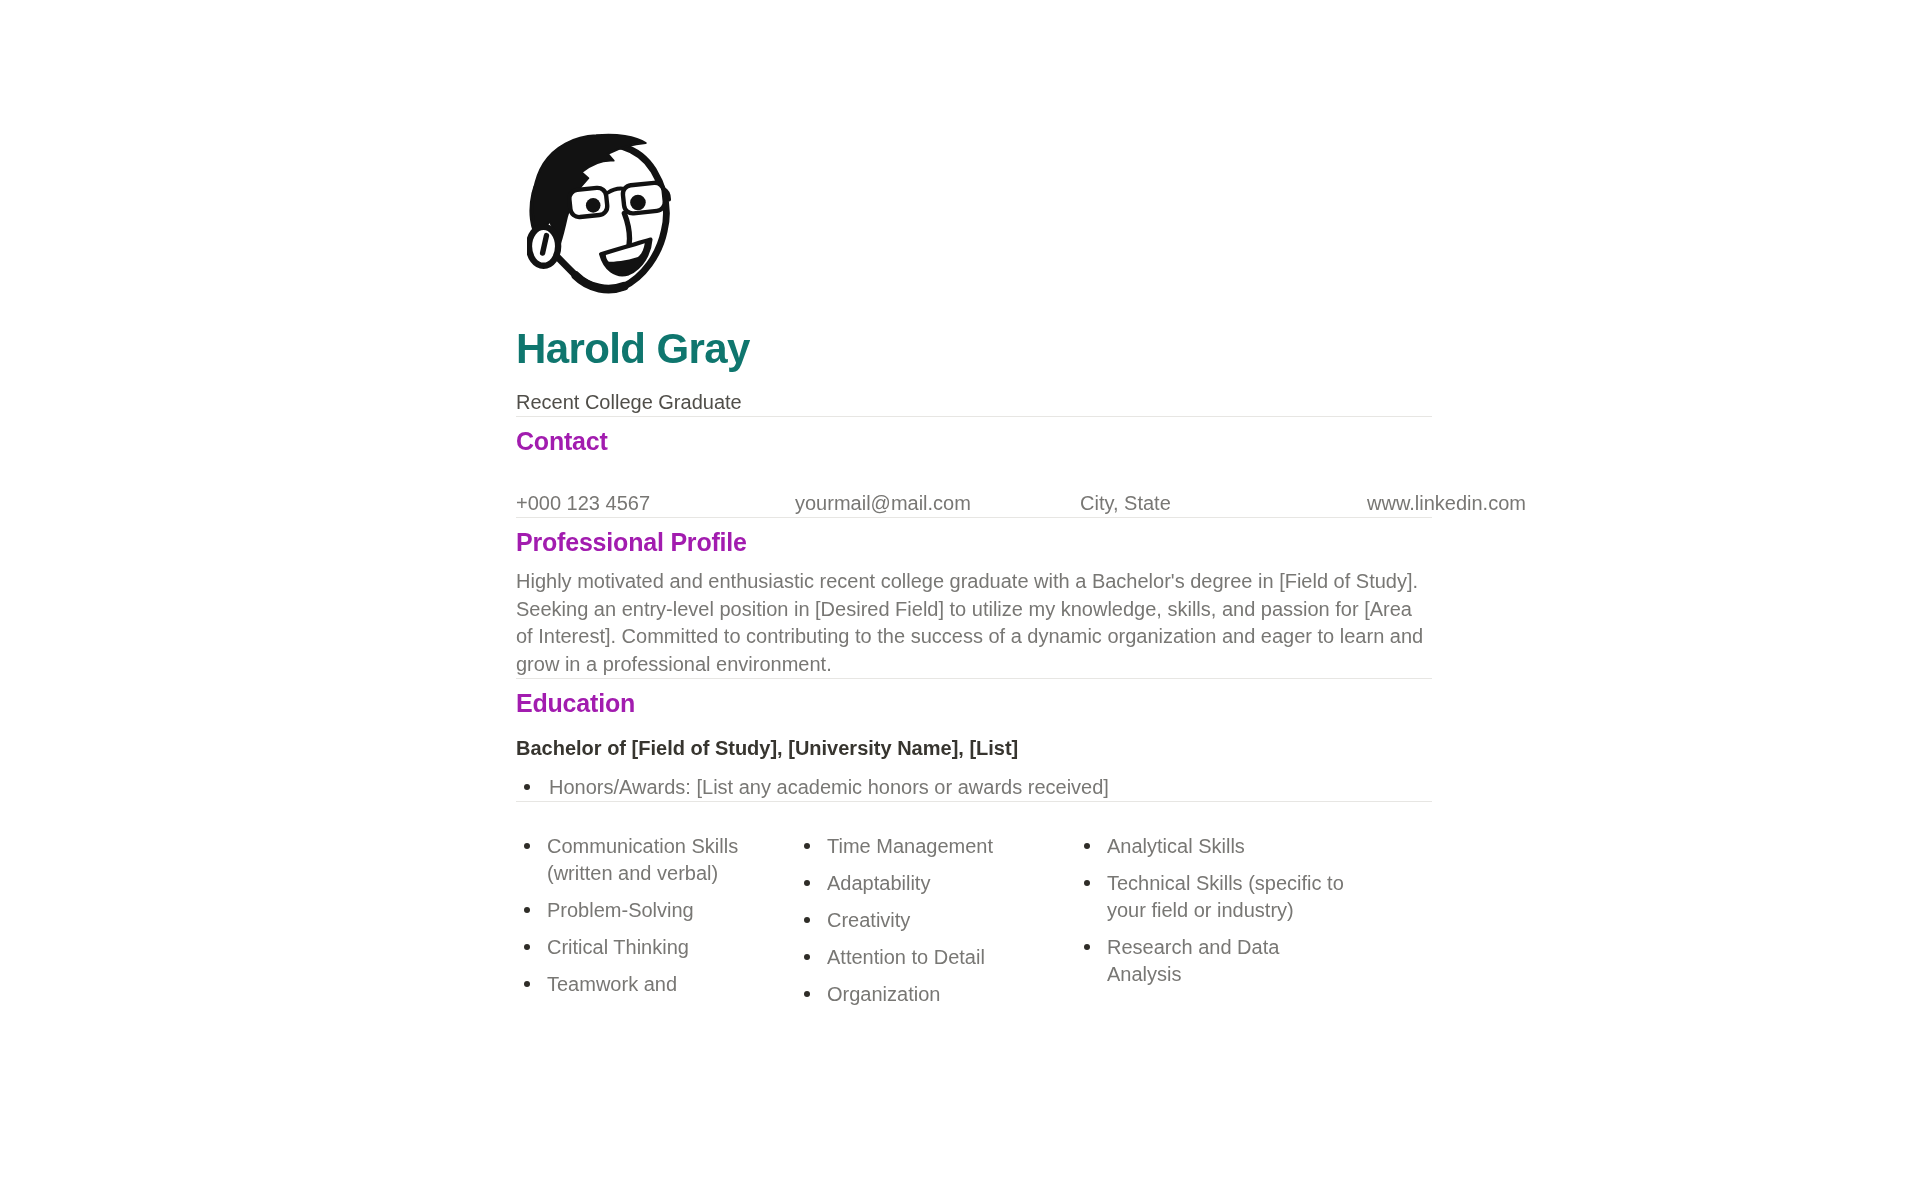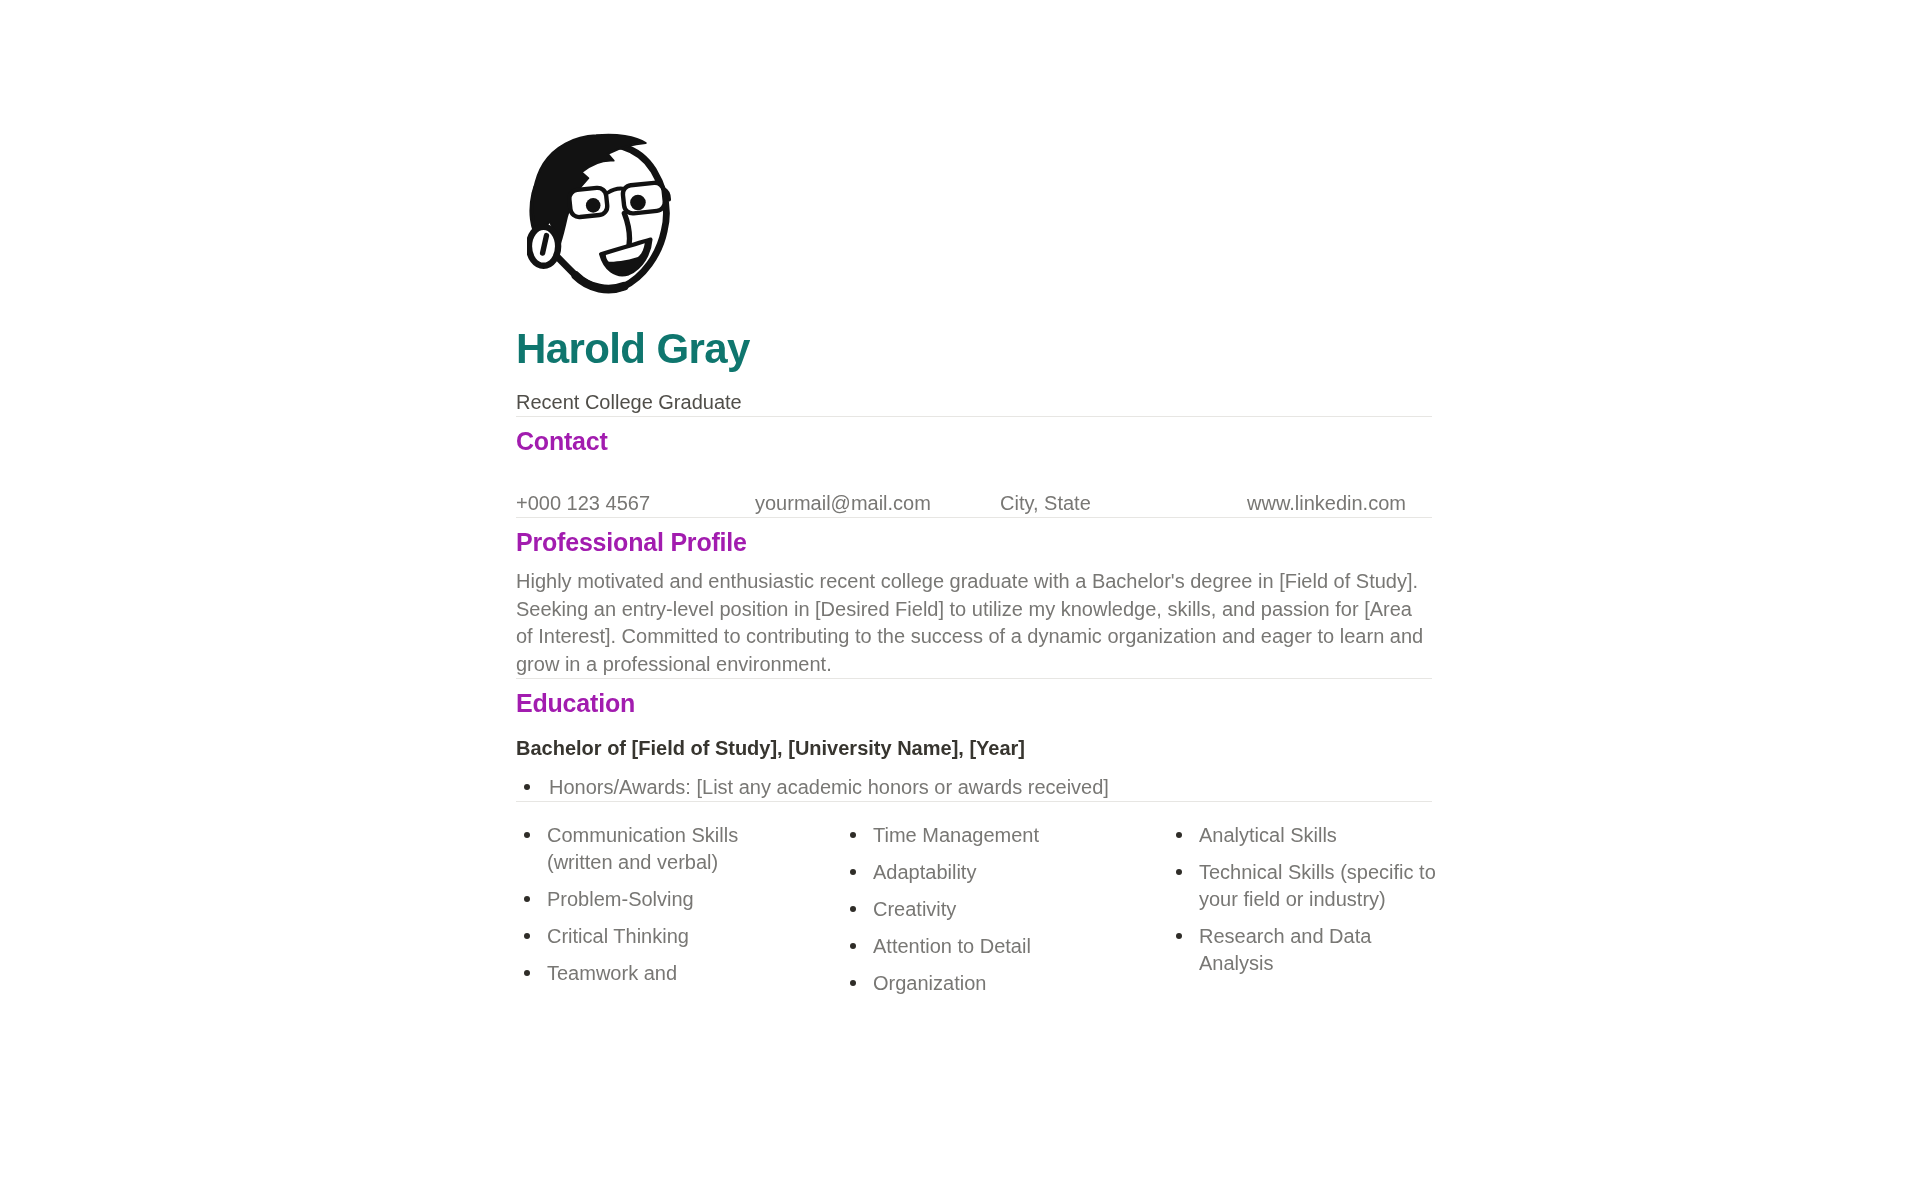--- a/index.html
+++ b/index.html
@@ -21,36 +21,36 @@
   hr.divider { border: none; border-top: 1px solid #e7e6e3; margin: 0; height: 0; }
   .d1 { margin-top: 15px; } .d2 { margin-top: 26px; } .d3 { margin-top: 14px; } .d4 { margin-top: 13px; }
 
   h2.section {
     margin: 8px 0 0; font-size: 25px; line-height: 32px; font-weight: 700;
     color: #a21caf; letter-spacing: -0.2px;
   }
 
   .contact-row {
     margin-top: 32px; display: grid; grid-template-columns: 239px 245px 247px 1fr;
-    font-size: 20px; line-height: 28px; color: #787774;
+    font-size: 20px; line-height: 28px; color: #787774; gap: 40px;
   }
 
   .para { margin: 10px 0 0; font-size: 20px; line-height: 27.5px; color: #787774; }
 
   .degree { margin-top: 15px; font-size: 20px; line-height: 28px; font-weight: 700; color: #37352f; }
 
   ul.blist { list-style: none; margin: 11px 0 0; padding: 0; font-size: 20px; line-height: 28px; color: #787774; }
   ul.blist li { position: relative; padding-left: 33px; }
   ul.blist li + li { margin-top: 11px; }
   ul.blist li::before {
     content: ""; position: absolute; left: 8px; top: 11px;
     width: 6px; height: 6px; border-radius: 50%; background: #2f2d28;
   }
 
-  .skills-grid { margin-top: 20px; display: grid; grid-template-columns: repeat(3, 280px); column-gap: 46px; }
+  .skills-grid { margin-top: 31px; display: grid; grid-template-columns: repeat(3, 280px); }
   .skills-grid ul { list-style: none; margin: 0; padding: 0; font-size: 20px; line-height: 27px; color: #787774; }
   .skills-grid li { position: relative; padding-left: 31px; }
   .skills-grid li + li { margin-top: 10px; }
   .skills-grid li::before {
     content: ""; position: absolute; left: 8px; top: 10px;
     width: 6px; height: 6px; border-radius: 50%; background: #2f2d28;
   }
 </style>
 </head>
 <body>
@@ -95,21 +95,21 @@
   </div>
 
   <hr class="divider d2">
 
   <h2 class="section">Professional Profile</h2>
   <p class="para">Highly motivated and enthusiastic recent college graduate with a Bachelor's degree in [Field of Study]. Seeking an entry-level position in [Desired Field] to utilize my knowledge, skills, and passion for [Area of Interest]. Committed to contributing to the success of a dynamic organization and eager to learn and grow in a professional environment.</p>
 
   <hr class="divider d3">
 
   <h2 class="section">Education</h2>
-  <div class="degree">Bachelor of [Field of Study], [University Name], [Year]</div>
+  <div class="degree">Bachelor of [Field of Study], [University Name], [List]</div>
   <ul class="blist">
     <li>Honors/Awards: [List any academic honors or awards received]</li>
   </ul>
 
   <hr class="divider d4">
 
   <div class="skills-grid">
     <ul>
       <li>Communication Skills (written and verbal)</li>
       <li>Problem-Solving</li>

